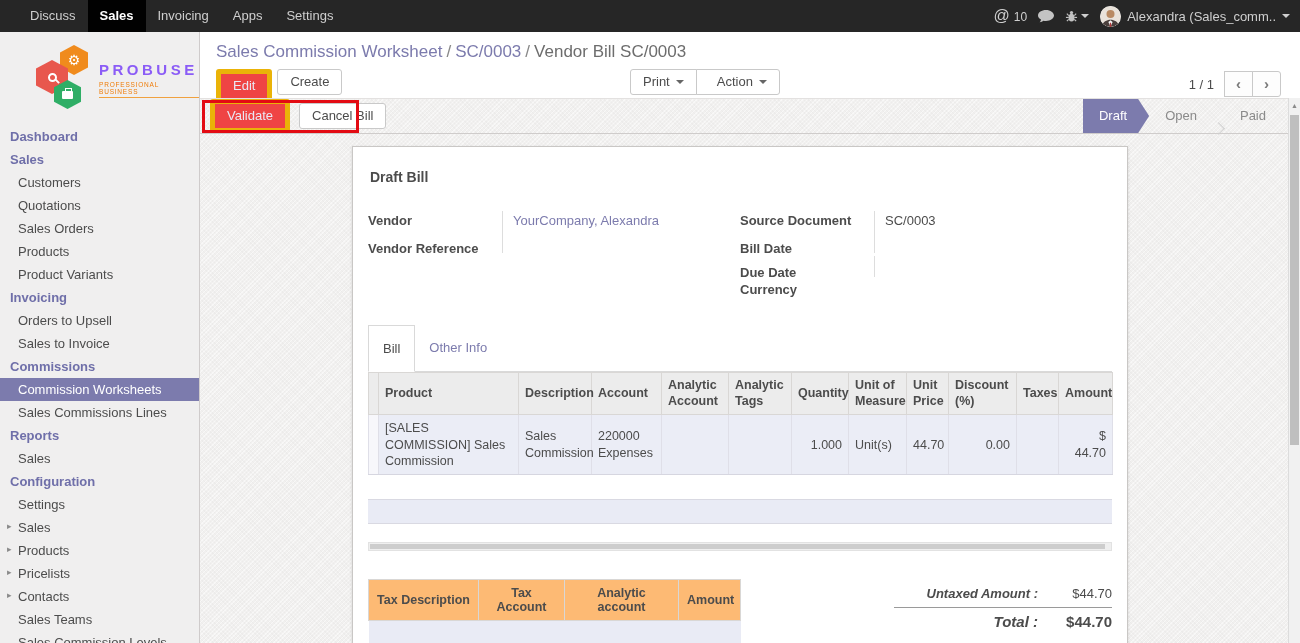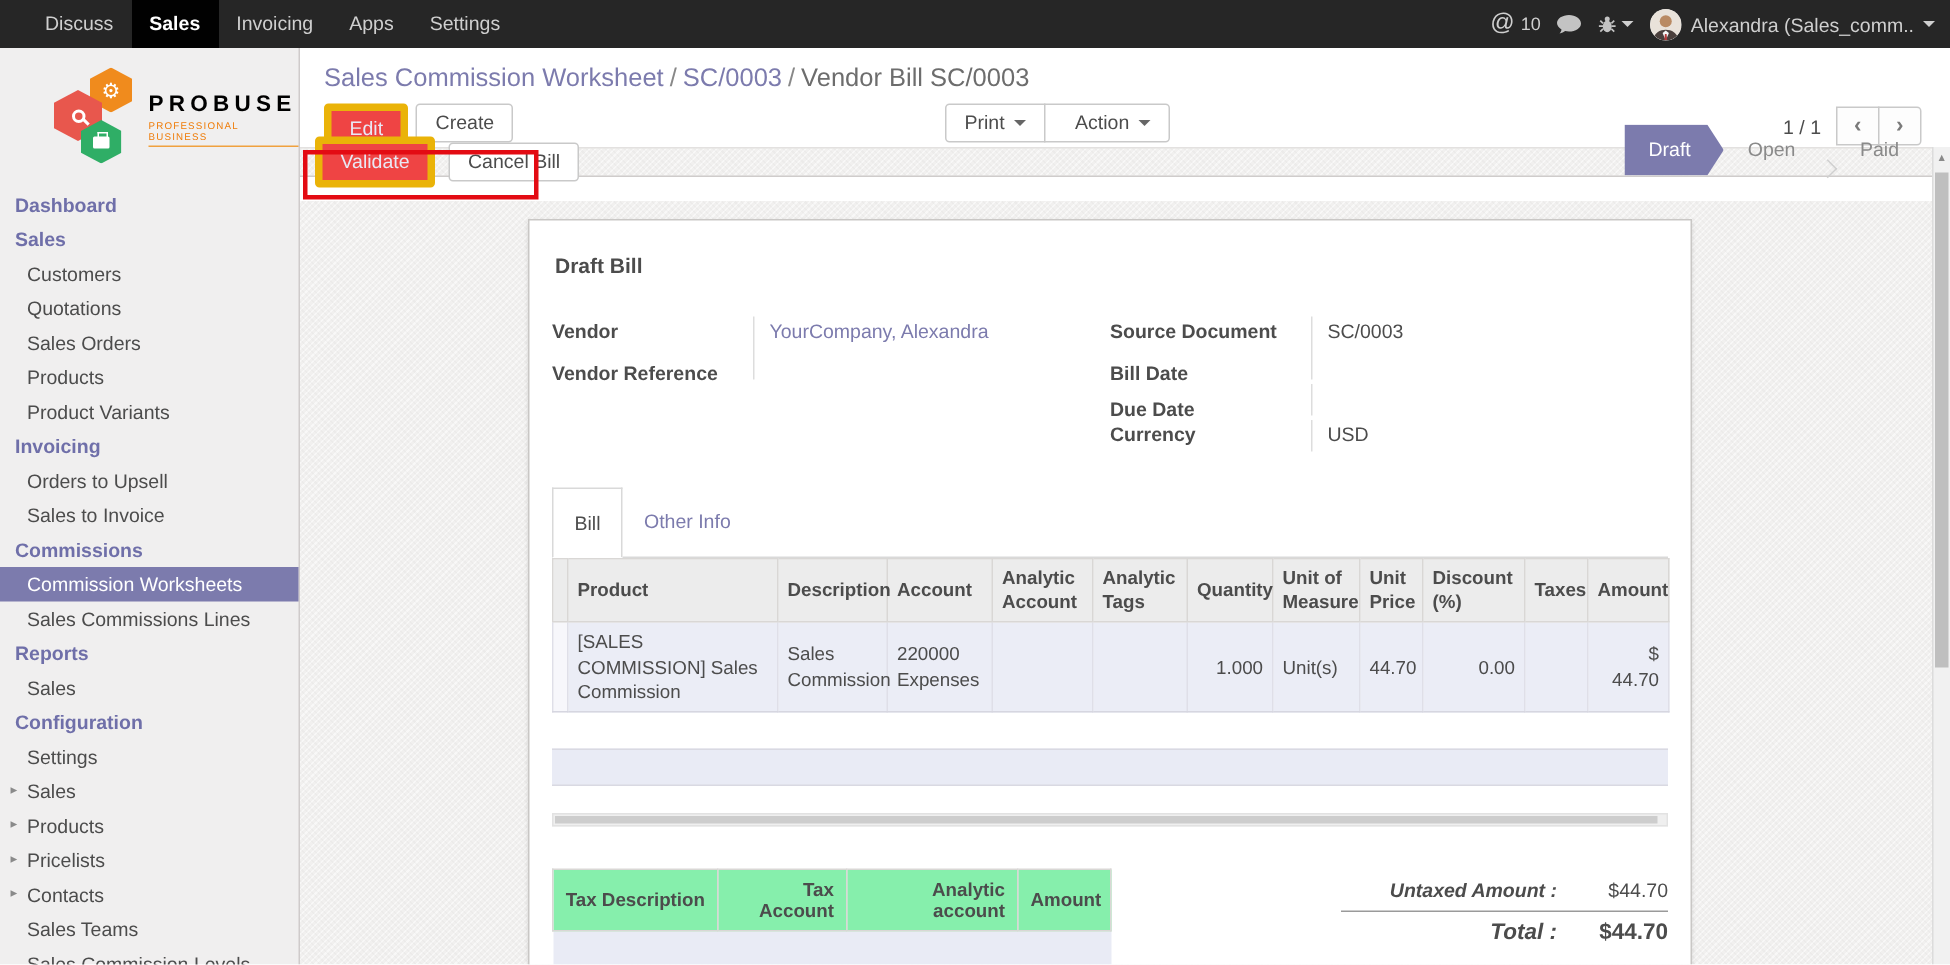--- a/index.html
+++ b/index.html
@@ -26,21 +26,21 @@
   .hexes { position:relative; width:56px; height:64px; flex-shrink:0; }
   .hex { position:absolute; clip-path:polygon(50% 0,100% 25%,100% 75%,50% 100%,0 75%,0 25%); display:flex; align-items:center; justify-content:center; }
   .hex.orange { width:28px; height:30px; left:24px; top:0; background:#f08b1d; color:#fff; font-size:14px; }
   .hex.red { width:32px; height:34px; left:0; top:15px; background:#e8574d; }
   .hex.green { width:27px; height:29px; left:18px; top:35px; background:#2fae66; }
   .mag { width:9px; height:9px; border:2px solid #fff; border-radius:50%; position:relative; }
   .mag::after { content:""; position:absolute; width:6px; height:2px; background:#fff; transform:rotate(45deg); right:-5px; bottom:-2px; }
   .case { width:11px; height:8px; background:#fff; border-radius:1px; position:relative; }
   .case::before { content:""; position:absolute; top:-3px; left:3px; width:5px; height:3px; border:1px solid #fff; border-bottom:none; }
   .logo-text { margin:16px 0 0 7px; }
-  .logo-title { color:#000000; font-weight:bold; font-size:15px; letter-spacing:3.5px; }
+  .logo-title { color:#8b5cf6; font-weight:bold; font-size:15px; letter-spacing:3.5px; }
   .logo-sub { color:#ef7d0a; font-size:6.5px; letter-spacing:0.8px; margin-top:3px; border-bottom:1px solid #f0a13f; padding-bottom:2px; }
   .menu { font-size:13px; margin-top:2px; }
   .menu-header { color:#6f6fa9; font-weight:bold; padding:4px 0 4px 10px; cursor:pointer; }
   .menu-item { color:#4c4c4c; padding:4px 0 4px 18px; cursor:pointer; position:relative; }
   .menu-item.selected { background:#7c7bad; color:#fff; }
   .expand-icon { position:absolute; left:7px; top:5px; font-size:9px; color:#8a8a8a; }
 
   
   .main-top { position:absolute; left:200px; top:32px; right:0; height:66px; background:#fff; }
   .breadcrumb { padding:10px 0 0 16px; font-size:17px; color:#7c7bad; }
@@ -60,21 +60,21 @@
   .pager { position:absolute; right:19px; top:9px; display:flex; align-items:center; }
   .pager-text { font-size:13px; color:#4c4c4c; margin-right:10px; }
   .pager-btn { width:29px; height:26px; background:#fdfdfd; border:1px solid #c9c9c9; color:#7a7a7a; font-size:15px; font-weight:bold; text-align:center; line-height:24px; cursor:pointer; }
   .pager-btn:first-of-type { border-radius:3px 0 0 3px; }
   .pager-btn:last-of-type { border-radius:0 3px 3px 0; margin-left:-1px; }
 
   
   .hatch { background-color:#f1f0ef;
     background-image:repeating-linear-gradient(45deg, rgba(0,0,0,0.018) 0 1px, transparent 1px 3px),
                      repeating-linear-gradient(-45deg, rgba(255,255,255,0.5) 0 1px, transparent 1px 3px); }
-  .statusbar { position:absolute; left:200px; top:98px; right:12px; height:20px; border-top:1px solid #e3e1e0; border-bottom:1px solid #cfcccb; display:flex; align-items:center; padding-left:10px; z-index:20; }
+  .statusbar { position:absolute; left:200px; top:98px; right:12px; height:36px; border-top:1px solid #e3e1e0; border-bottom:1px solid #cfcccb; display:flex; align-items:center; padding-left:10px; z-index:20; }
   .sb-btn { margin-right:4px; }
   .red-box { position:absolute; left:2px; top:1px; width:157px; height:33px; border:3px solid #e30b13; pointer-events:none; z-index:30; }
   .steps { margin-left:auto; display:flex; align-items:flex-end; height:100%; margin-right:6px; }
   .step { font-size:13px; color:#8a8a8a; padding:0 16px; line-height:34px; height:34px; }
   .step.active { background:#7c7bad; color:#fff; clip-path:polygon(0 0, calc(100% - 11px) 0, 100% 50%, calc(100% - 11px) 100%, 0 100%); padding:0 22px 0 16px; }
   .chev-sep { width:9px; height:9px; border-top:1px solid #cfcfcf; border-right:1px solid #cfcfcf; transform:rotate(45deg); margin:0 1px; }
 
   
   .content { position:absolute; left:200px; top:134px; right:12px; bottom:0; overflow:hidden; }
   .sheet { position:relative; margin:12px 0 0 152px; width:776px; height:620px; background:#fff; border:1px solid #c9c7c5; box-shadow:0 1px 3px rgba(0,0,0,0.12); padding:16px 15px; }
@@ -99,21 +99,21 @@
   .bill-table th.handle-col { background:#ececec; }
   td.num, th.num { text-align:right; }
 
   .gap24 { height:24px; } .gap18 { height:18px; } .gap28 { height:28px; }
   .empty-row { height:25px; background:#e9ebf5; border-top:1px solid #d9d9e2; border-bottom:1px solid #d9d9e2; }
   .hscroll { height:9px; background:#efefef; border:1px solid #e2e2e2; position:relative; }
   .hscroll-thumb { position:absolute; left:1px; top:1px; bottom:1px; width:99%; background:#cdcdcd; }
 
   .bottom-section { display:flex; justify-content:space-between; align-items:flex-start; }
   .tax-table { width:372px; font-size:12.5px; }
-  .tax-table th { background:#86efac; color:#4c4c4c; font-weight:bold; border:1px solid #d9d7d5; padding:6px 8px; text-align:right; }
+  .tax-table th { background:#fdba74; color:#4c4c4c; font-weight:bold; border:1px solid #d9d7d5; padding:6px 8px; text-align:center; }
   .tax-table td.lav { background:#e9ebf5; border-top:1px solid #d9d9e2; border-bottom:1px solid #d9d9e2; height:26px; }
   .tax-table td.white { background:#fff; height:26px; border:none; }
   .totals { width:218px; font-size:13px; color:#4c4c4c; padding-top:4px; }
   .t-row { display:flex; justify-content:flex-end; align-items:baseline; padding:3px 0; }
   .t-label { font-weight:bold; text-align:right; flex:1;font-style:italic; }
   .t-value { width:64px; text-align:right; margin-left:10px; }
   .t-rule { border-top:1px solid #9a9a9a; margin:3px 0 2px 0; }
   .t-row.total { font-size:15px; }
   .t-row.total .t-value { font-weight:bold; }
 
@@ -284,21 +284,20 @@
         <div class="f-row">
           <span class="f-label">Bill Date</span>
           <span class="f-value"></span>
         </div>
         <div class="f-row">
           <span class="f-label">Due Date</span>
           <span class="f-value"></span>
         </div>
         <div class="f-row">
           <span class="f-label">Currency</span>
-          <span class="f-value">USD</span>
         </div>
       </div>
     </div>
 
     <div class="tabbar">
       <span class="tab active">Bill</span>
       <span class="tab plain">Other Info</span>
     </div>
 
     <table class="bill-table">

